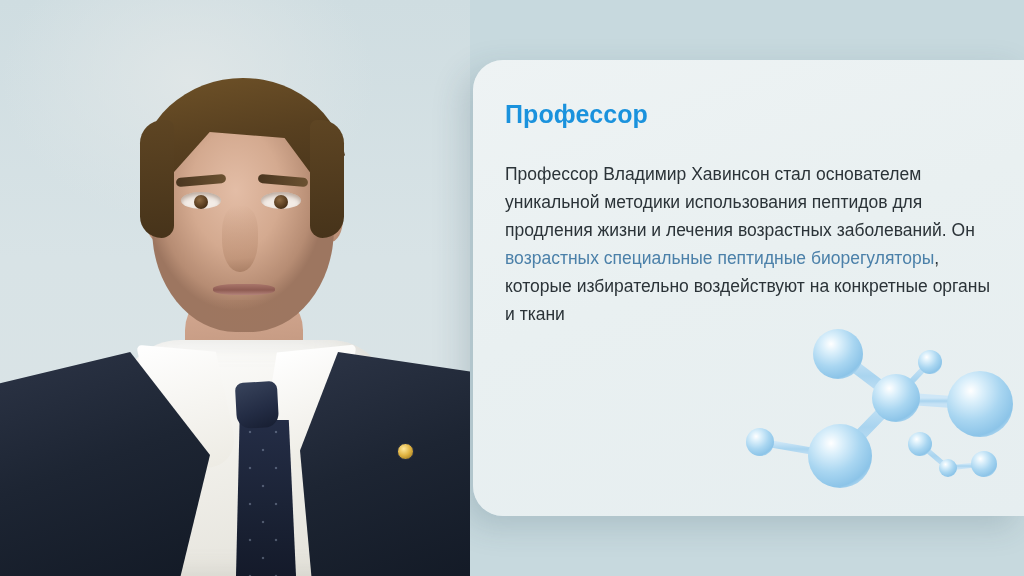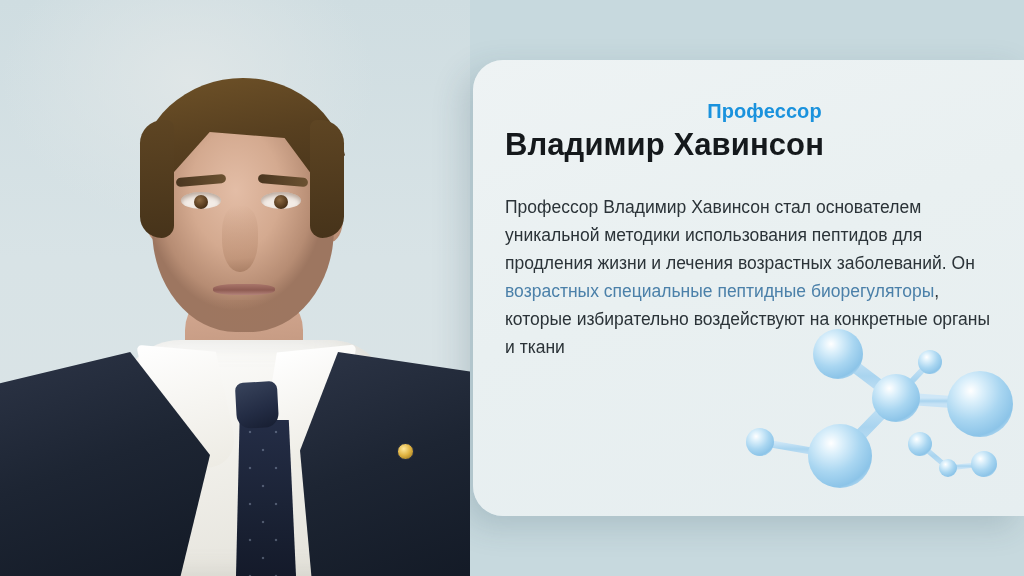--- a/index.html
+++ b/index.html
@@ -203,26 +203,25 @@
     width:551px; height:456px;
     background:linear-gradient(160deg,#eef3f4 0%, #e9f0f1 45%, #e6eef0 100%);
     border-radius:30px 0 0 30px;
     box-shadow:-10px 10px 32px rgba(40,70,90,.18);
     overflow:hidden;
   }
 
   .card-inner { position:relative; padding:40px 0 0 32px; z-index:3; }
 
   .title-top {
-    font-size:20px;
+    font-size:25px;
     font-weight:700;
     color:#1a92dd;
     letter-spacing:.1px;
     line-height:1.18;
-    text-align:center;
   }
   .title-main {
     font-size:31px;
     font-weight:700;
     color:#15191c;
     letter-spacing:.1px;
     line-height:1.18;
     margin-top:3px;
   }
 
@@ -323,21 +322,20 @@
           <circle cx="96" cy="140" r="32" fill="url(#sphereGrad)"></circle>
           <circle cx="16" cy="126" r="14" fill="url(#sphereGrad)"></circle>
           <circle cx="176" cy="128" r="12" fill="url(#sphereGrad)"></circle>
           <circle cx="204" cy="152" r="9" fill="url(#sphereGrad)"></circle>
           <circle cx="240" cy="148" r="13" fill="url(#sphereGrad)"></circle>
         </g>
     </svg>
 
     <div class="card-inner">
       <div class="title-top">Профессор</div>
-      <div class="title-main">Владимир Хавинсон</div>
 
       <p class="body-text">
         <span>Профессор Владимир Хавинсон стал основателем уникальной методики использования пептидов для продления жизни и лечения возрастных заболеваний. Он </span><span class="hl">возрастных специальные пептидные биорегуляторы</span><span>, которые избирательно воздействуют на конкретные органы и ткани</span>
       </p>
     </div>
 
   </div>
 
 </div>
 

